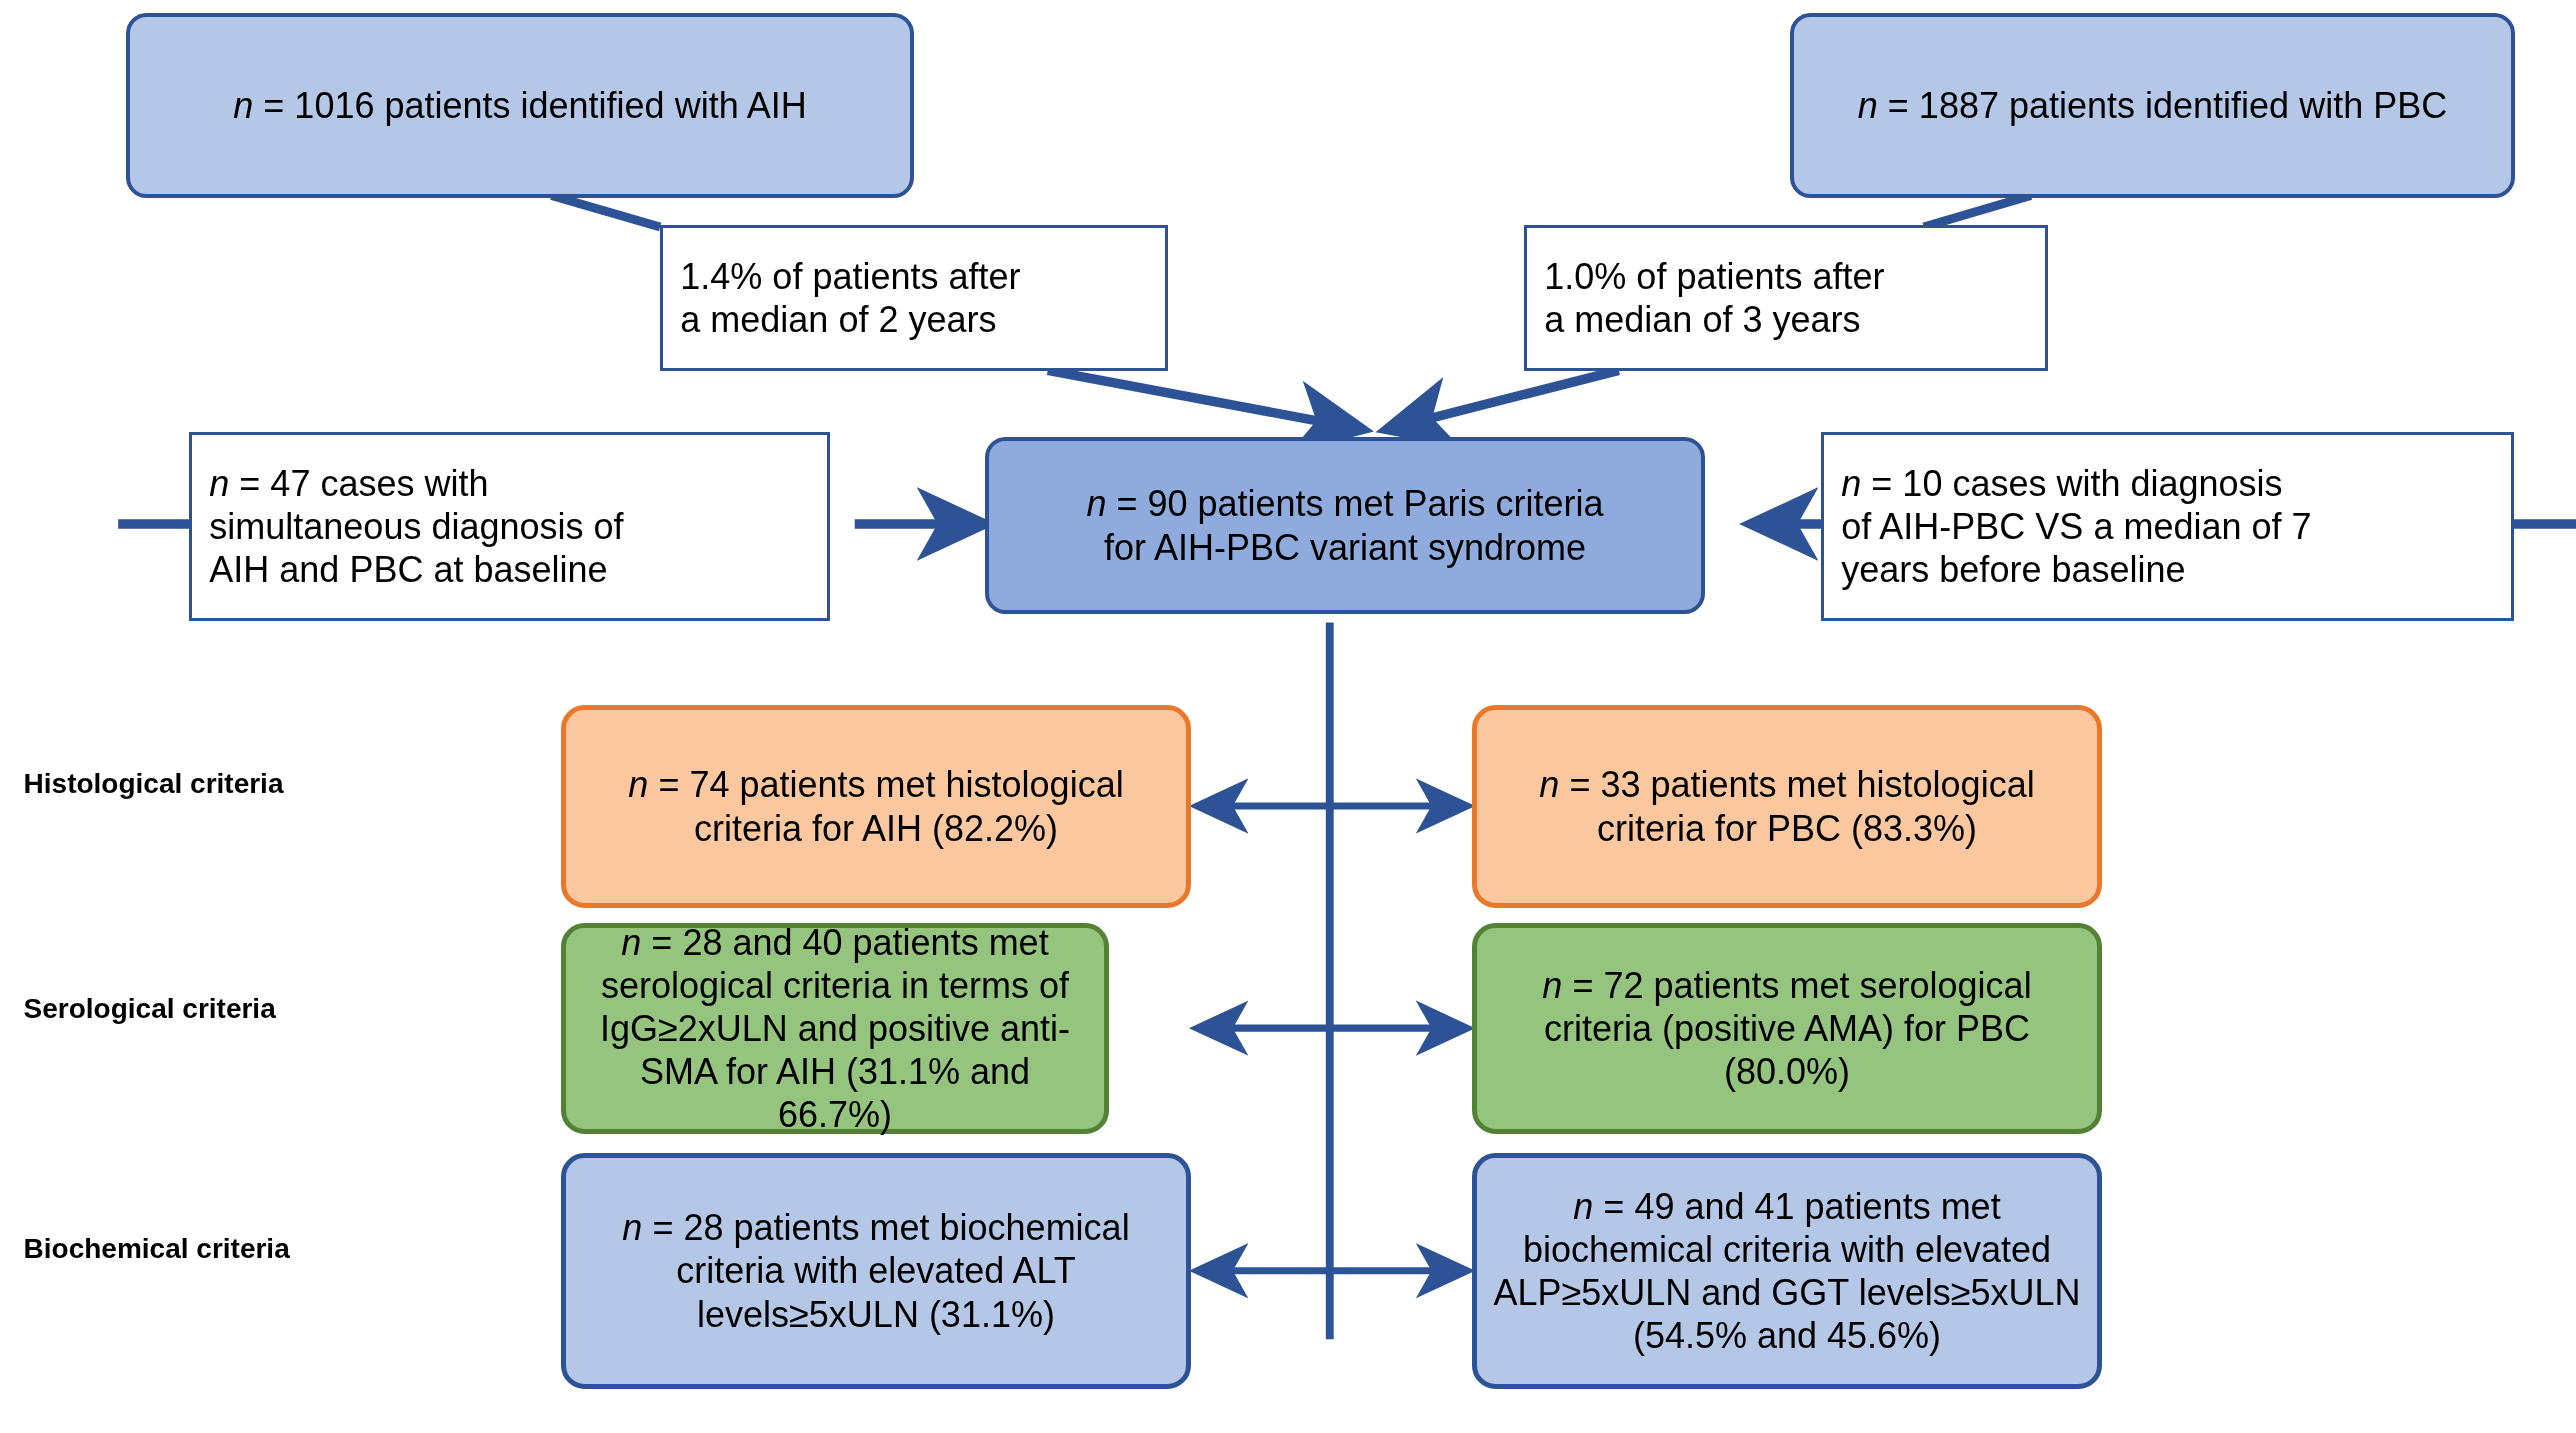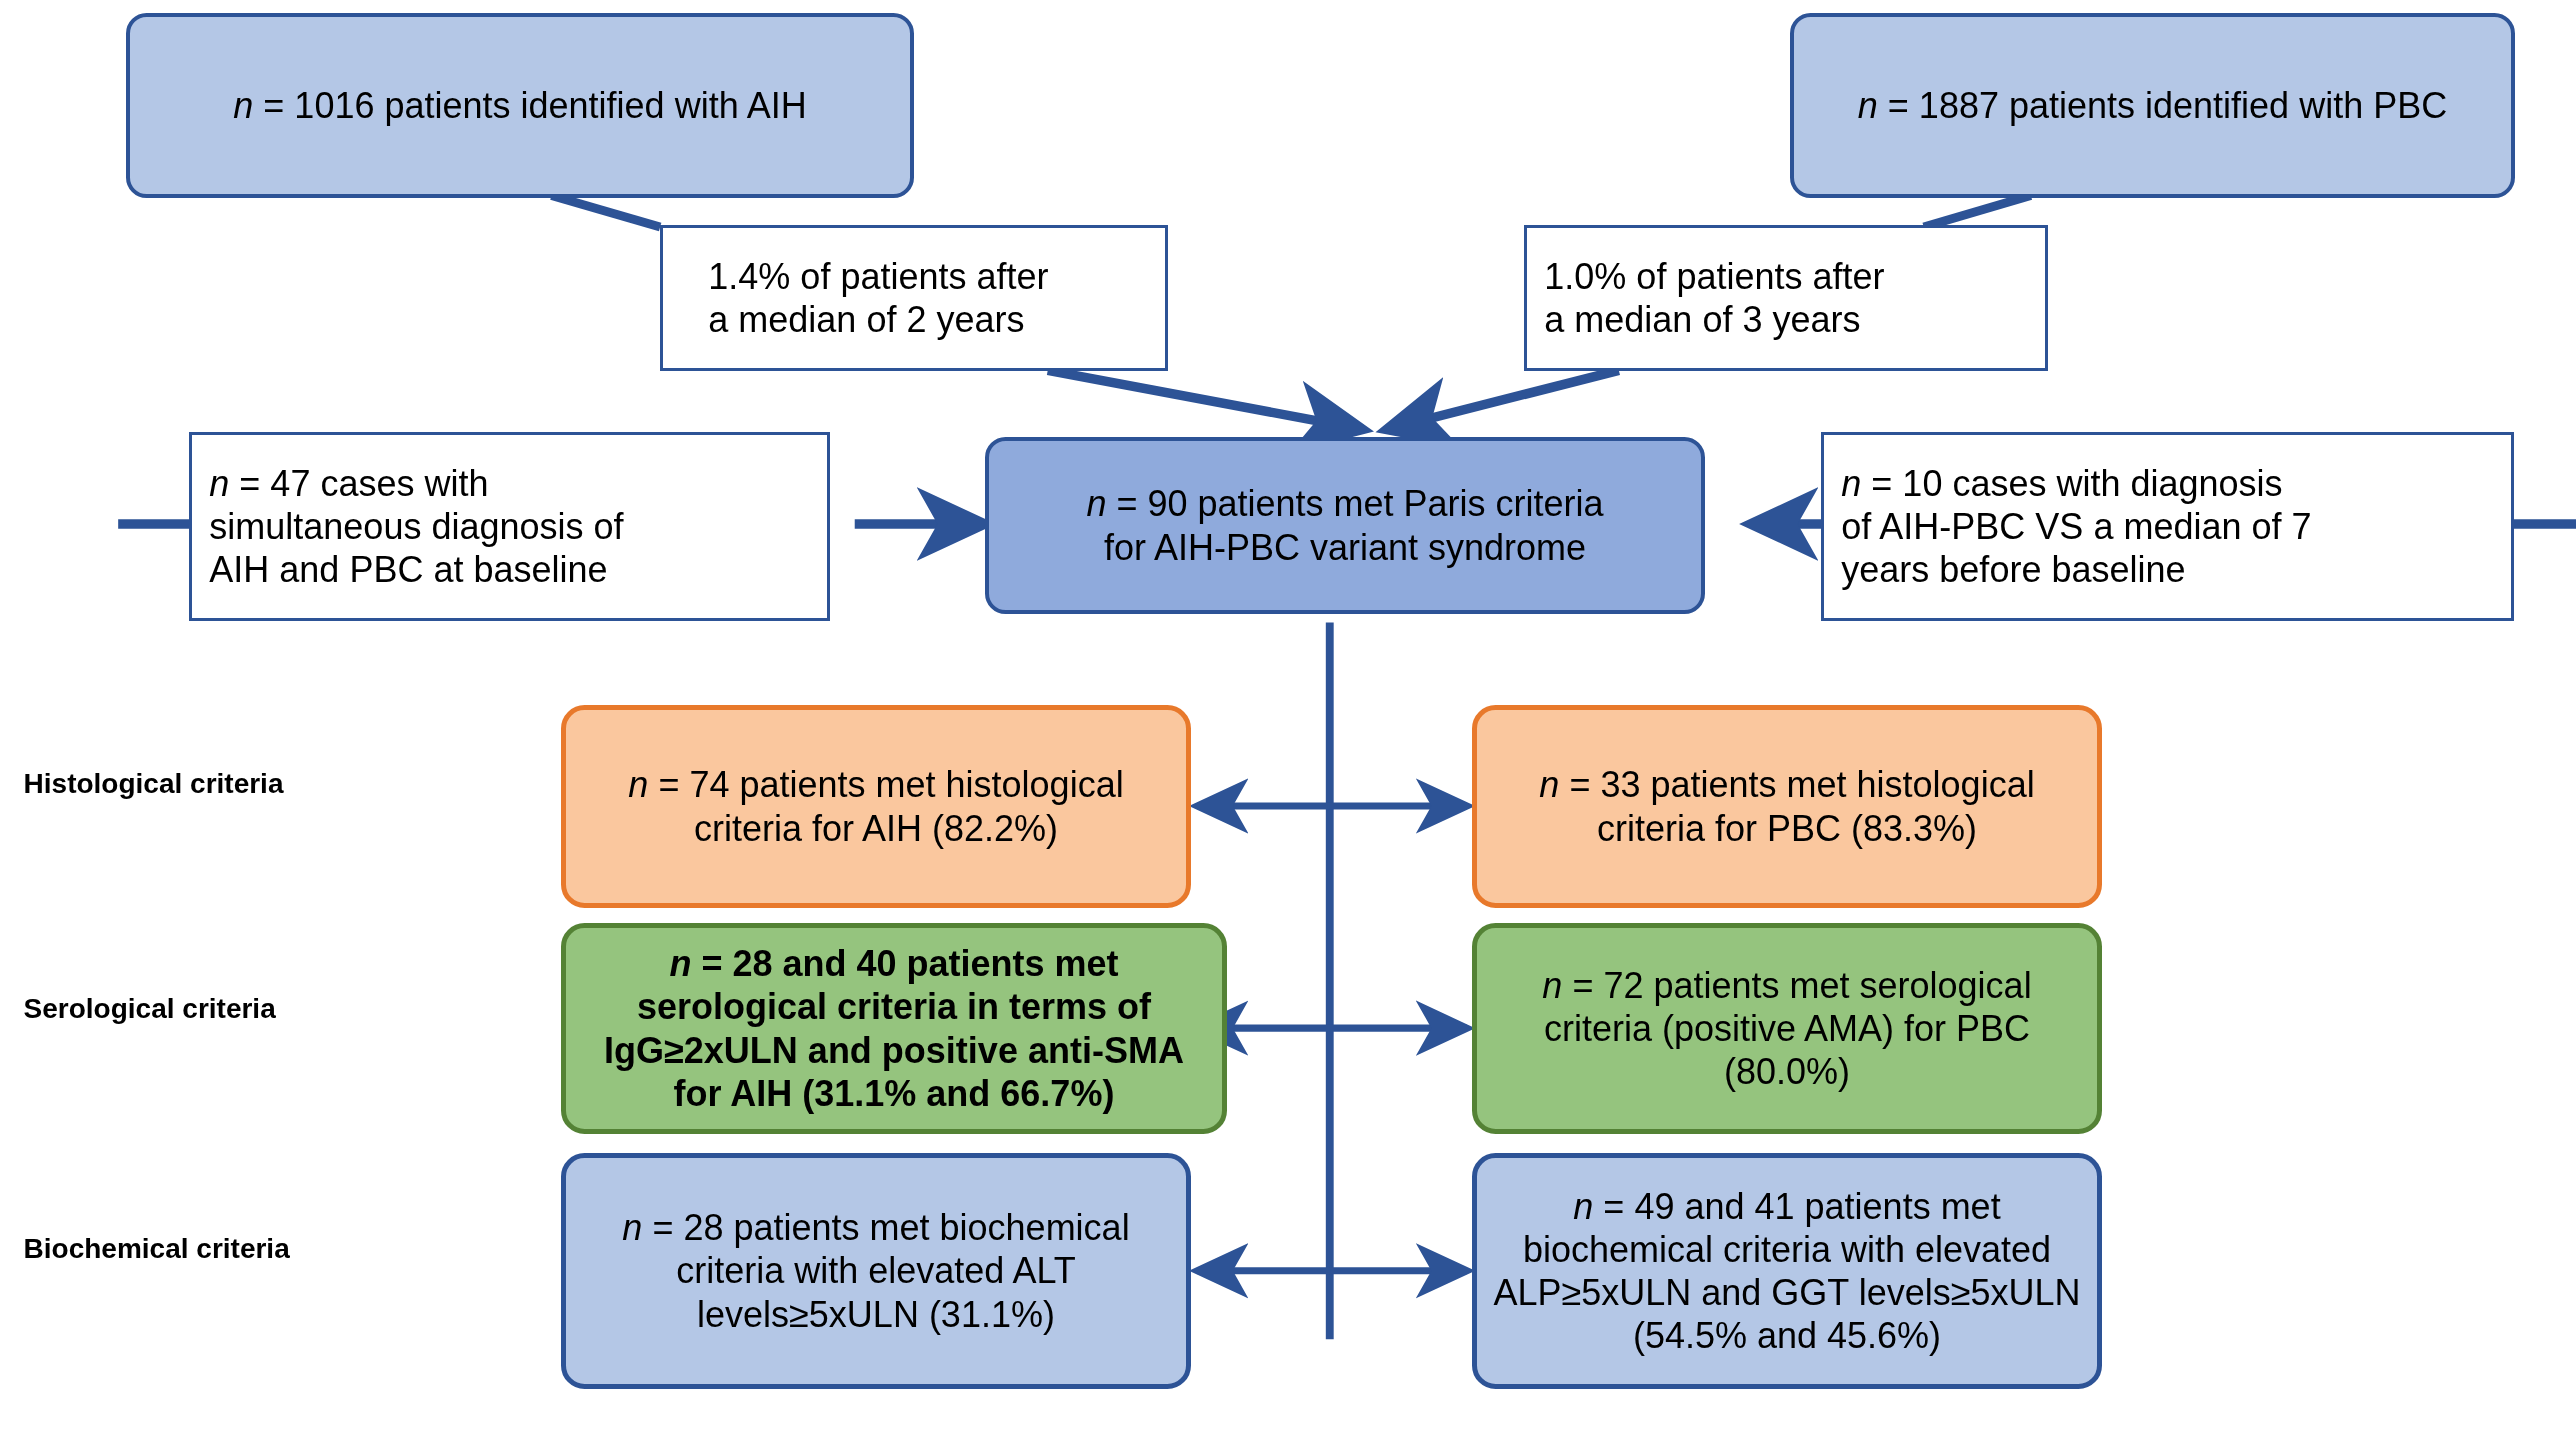--- a/index.html
+++ b/index.html
@@ -72,21 +72,21 @@
   </svg>
 
   <div class="node blue-round" style="left:126px;top:12.6px;width:788px;height:185px;justify-content:center;">
     <span class="txt"><i class="ital">n</i><span> = 1016 patients identified with AIH</span></span>
   </div>
 
   <div class="node blue-round" style="left:1790px;top:12.6px;width:725px;height:185px;">
     <span class="txt"><i class="ital">n</i><span> = 1887 patients identified with PBC</span></span>
   </div>
 
-  <div class="node white-rect callout" style="left:660px;top:225px;width:508px;height:146px;padding-left:28px;">
+  <div class="node white-rect callout" style="left:660px;top:225px;width:508px;height:146px;">
     <span class="txt">1.4% of patients after
 a median of 2 years</span>
   </div>
 
   <div class="node white-rect callout" style="left:1524px;top:225px;width:524px;height:146px;">
     <span class="txt">1.0% of patients after
 a median of 3 years</span>
   </div>
 
   <div class="node white-rect" style="left:189px;top:432px;width:641px;height:189px;">
@@ -116,21 +116,21 @@
     <span>Biochemical criteria</span>
   </div>
 
   <div class="node orange" style="left:561px;top:705px;width:630px;height:203px;">
     <span class="txt"><i class="ital">n</i><span> = 74 patients met histological criteria for AIH (82.2%)</span></span>
   </div>
   <div class="node orange" style="left:1472px;top:705px;width:630px;height:203px;">
     <span class="txt"><i class="ital">n</i><span> = 33 patients met histological criteria for PBC (83.3%)</span></span>
   </div>
 
-  <div class="node green" style="left:561px;top:923px;width:666px;height:211px;font-weight:bold;">
+  <div class="node green" style="left:561px;top:923px;width:548px;height:211px;">
     <span class="txt"><i class="ital">n</i><span> = 28 and 40 patients met serological criteria in terms of IgG≥2xULN and positive anti-SMA for AIH (31.1% and 66.7%)</span></span>
   </div>
   <div class="node green" style="left:1472px;top:923px;width:630px;height:211px;">
     <span class="txt"><i class="ital">n</i><span> = 72 patients met serological criteria (positive AMA) for PBC (80.0%)</span></span>
   </div>
 
   <div class="node blue-crit" style="left:561px;top:1153px;width:630px;height:236px;">
     <span class="txt"><i class="ital">n</i><span> = 28 patients met biochemical criteria with elevated ALT levels≥5xULN (31.1%)</span></span>
   </div>
   <div class="node blue-crit" style="left:1472px;top:1153px;width:630px;height:236px;">

